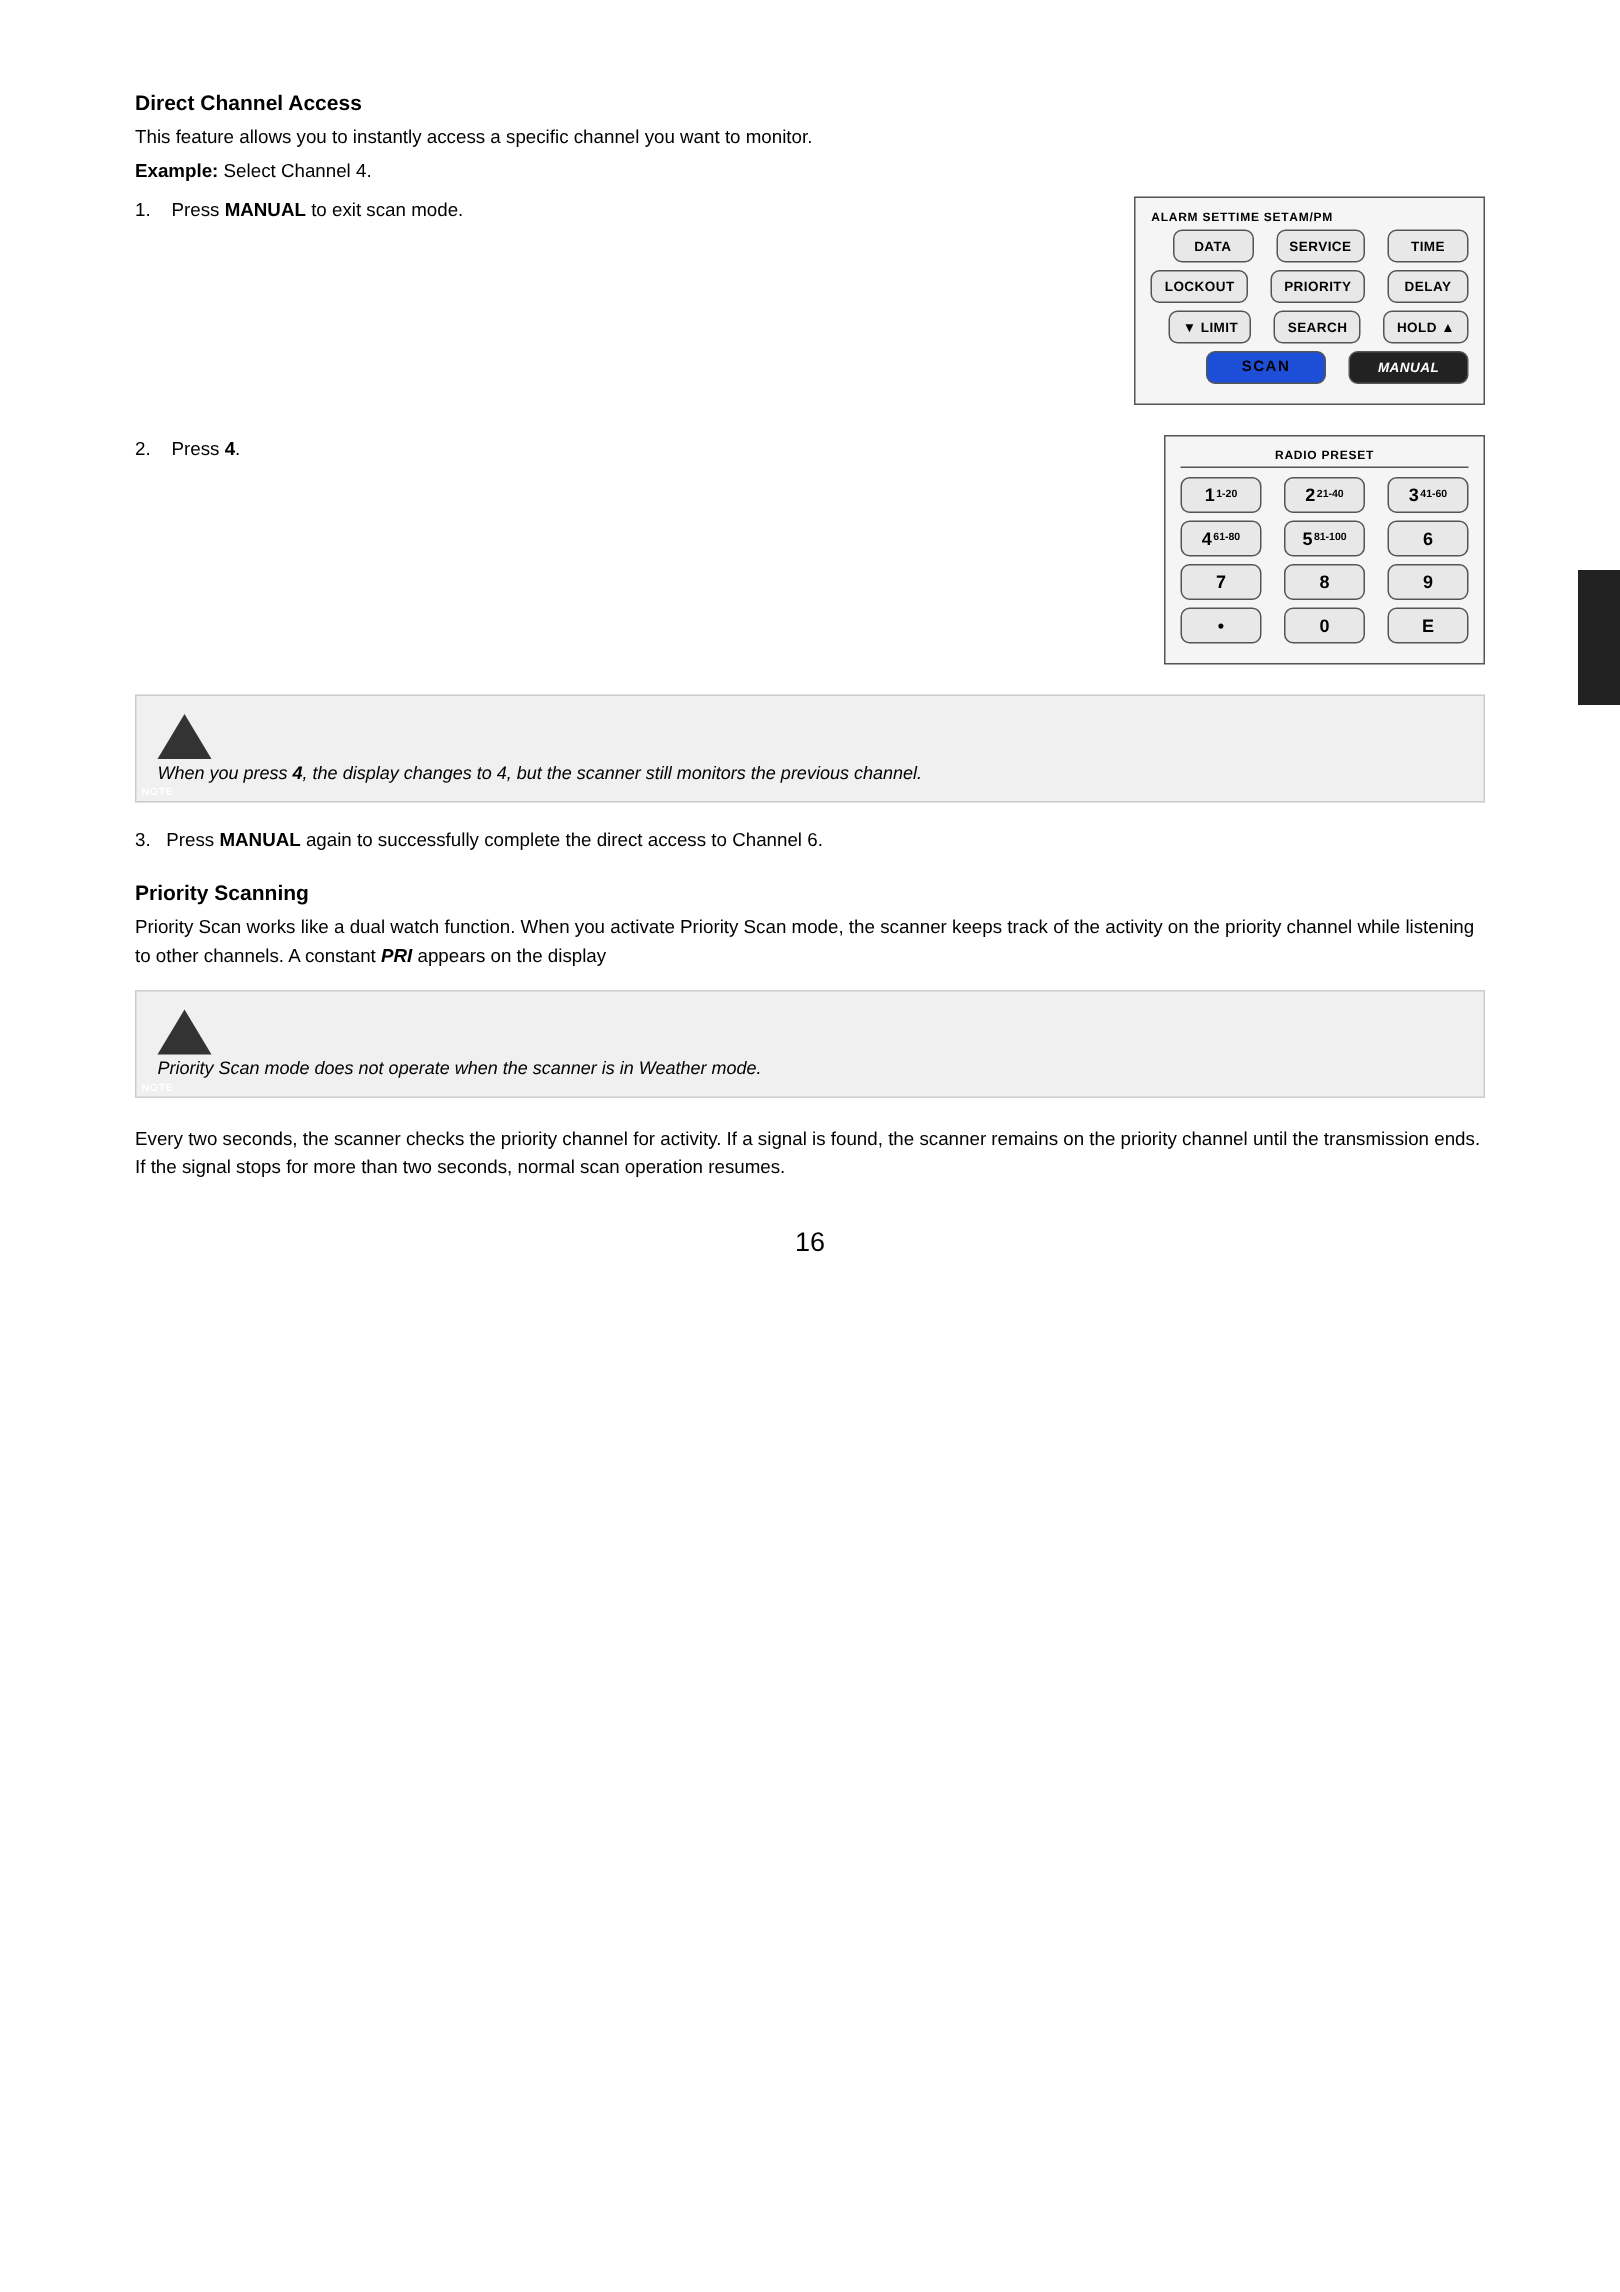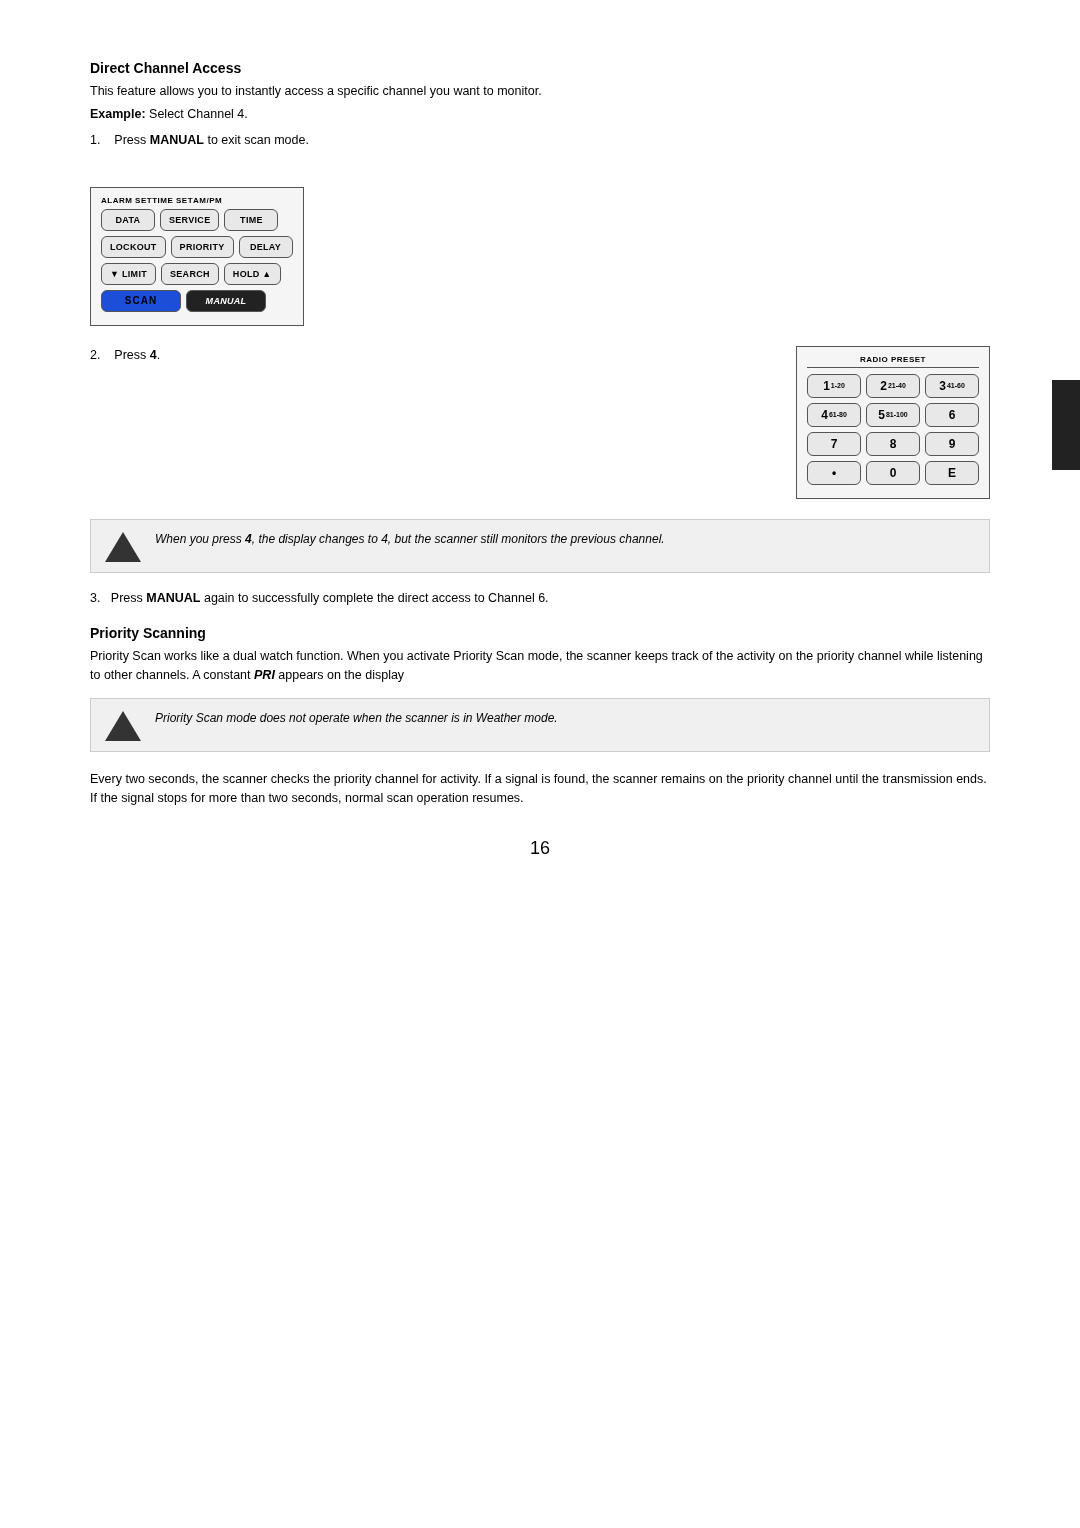--- a/index.html
+++ b/index.html
@@ -64,23 +64,23 @@
       display: flex;
       justify-content: flex-start;
       font-size: 8px;
       font-weight: bold;
       margin-bottom: 4px;
       letter-spacing: 0.5px;
     }
 
     .keypad-row {
       display: flex;
-      gap: 5px;
+      gap: 15px;
       margin-bottom: 5px;
-      justify-content: flex-start;
+      justify-content: flex-end;
     }
 
     .key-btn {
       border: 1.5px solid #555;
       border-radius: 6px;
       background: #e8e8e8;
       padding: 4px 8px;
       font-size: 9px;
       font-weight: bold;
       text-align: center;
@@ -153,21 +153,22 @@
     }
 
     
     .note-box {
       display: flex;
       align-items: flex-start;
       background: #f0f0f0;
       border: 1px solid #ccc;
       padding: 10px 14px;
       margin: 14px 0 18px 0;
-      gap: 14px;
+      gap: 0;
+      flex-direction: column;
     }
 
     .note-triangle {
       width: 0;
       height: 0;
       border-left: 18px solid transparent;
       border-right: 18px solid transparent;
       border-bottom: 30px solid #333;
       position: relative;
       min-width: 36px;
@@ -228,21 +229,21 @@
 
 <div>
   <div class="section-title">Direct Channel Access</div>
   <p class="body-text">This feature allows you to instantly access a specific channel you want to monitor.</p>
   <p class="example-text">
     <strong>Example:</strong>
     <span>Select Channel 4.</span>
   </p>
 
   <div class="step">
-    <div class="step-row" style="align-items: flex-start; gap: 40px; width: 100%; flex-direction: column;">
+    <div class="step-row" style="align-items: flex-start; gap: 40px; width: 100%;">
       <div style="flex: 1;">
         <div class="step-text">
           <span>1.</span>
           &nbsp;&nbsp;
           <span>Press </span><strong>MANUAL</strong><span> to exit scan mode.</span>
         </div>
       </div>
 
       <div>
         <div class="keypad-container">

